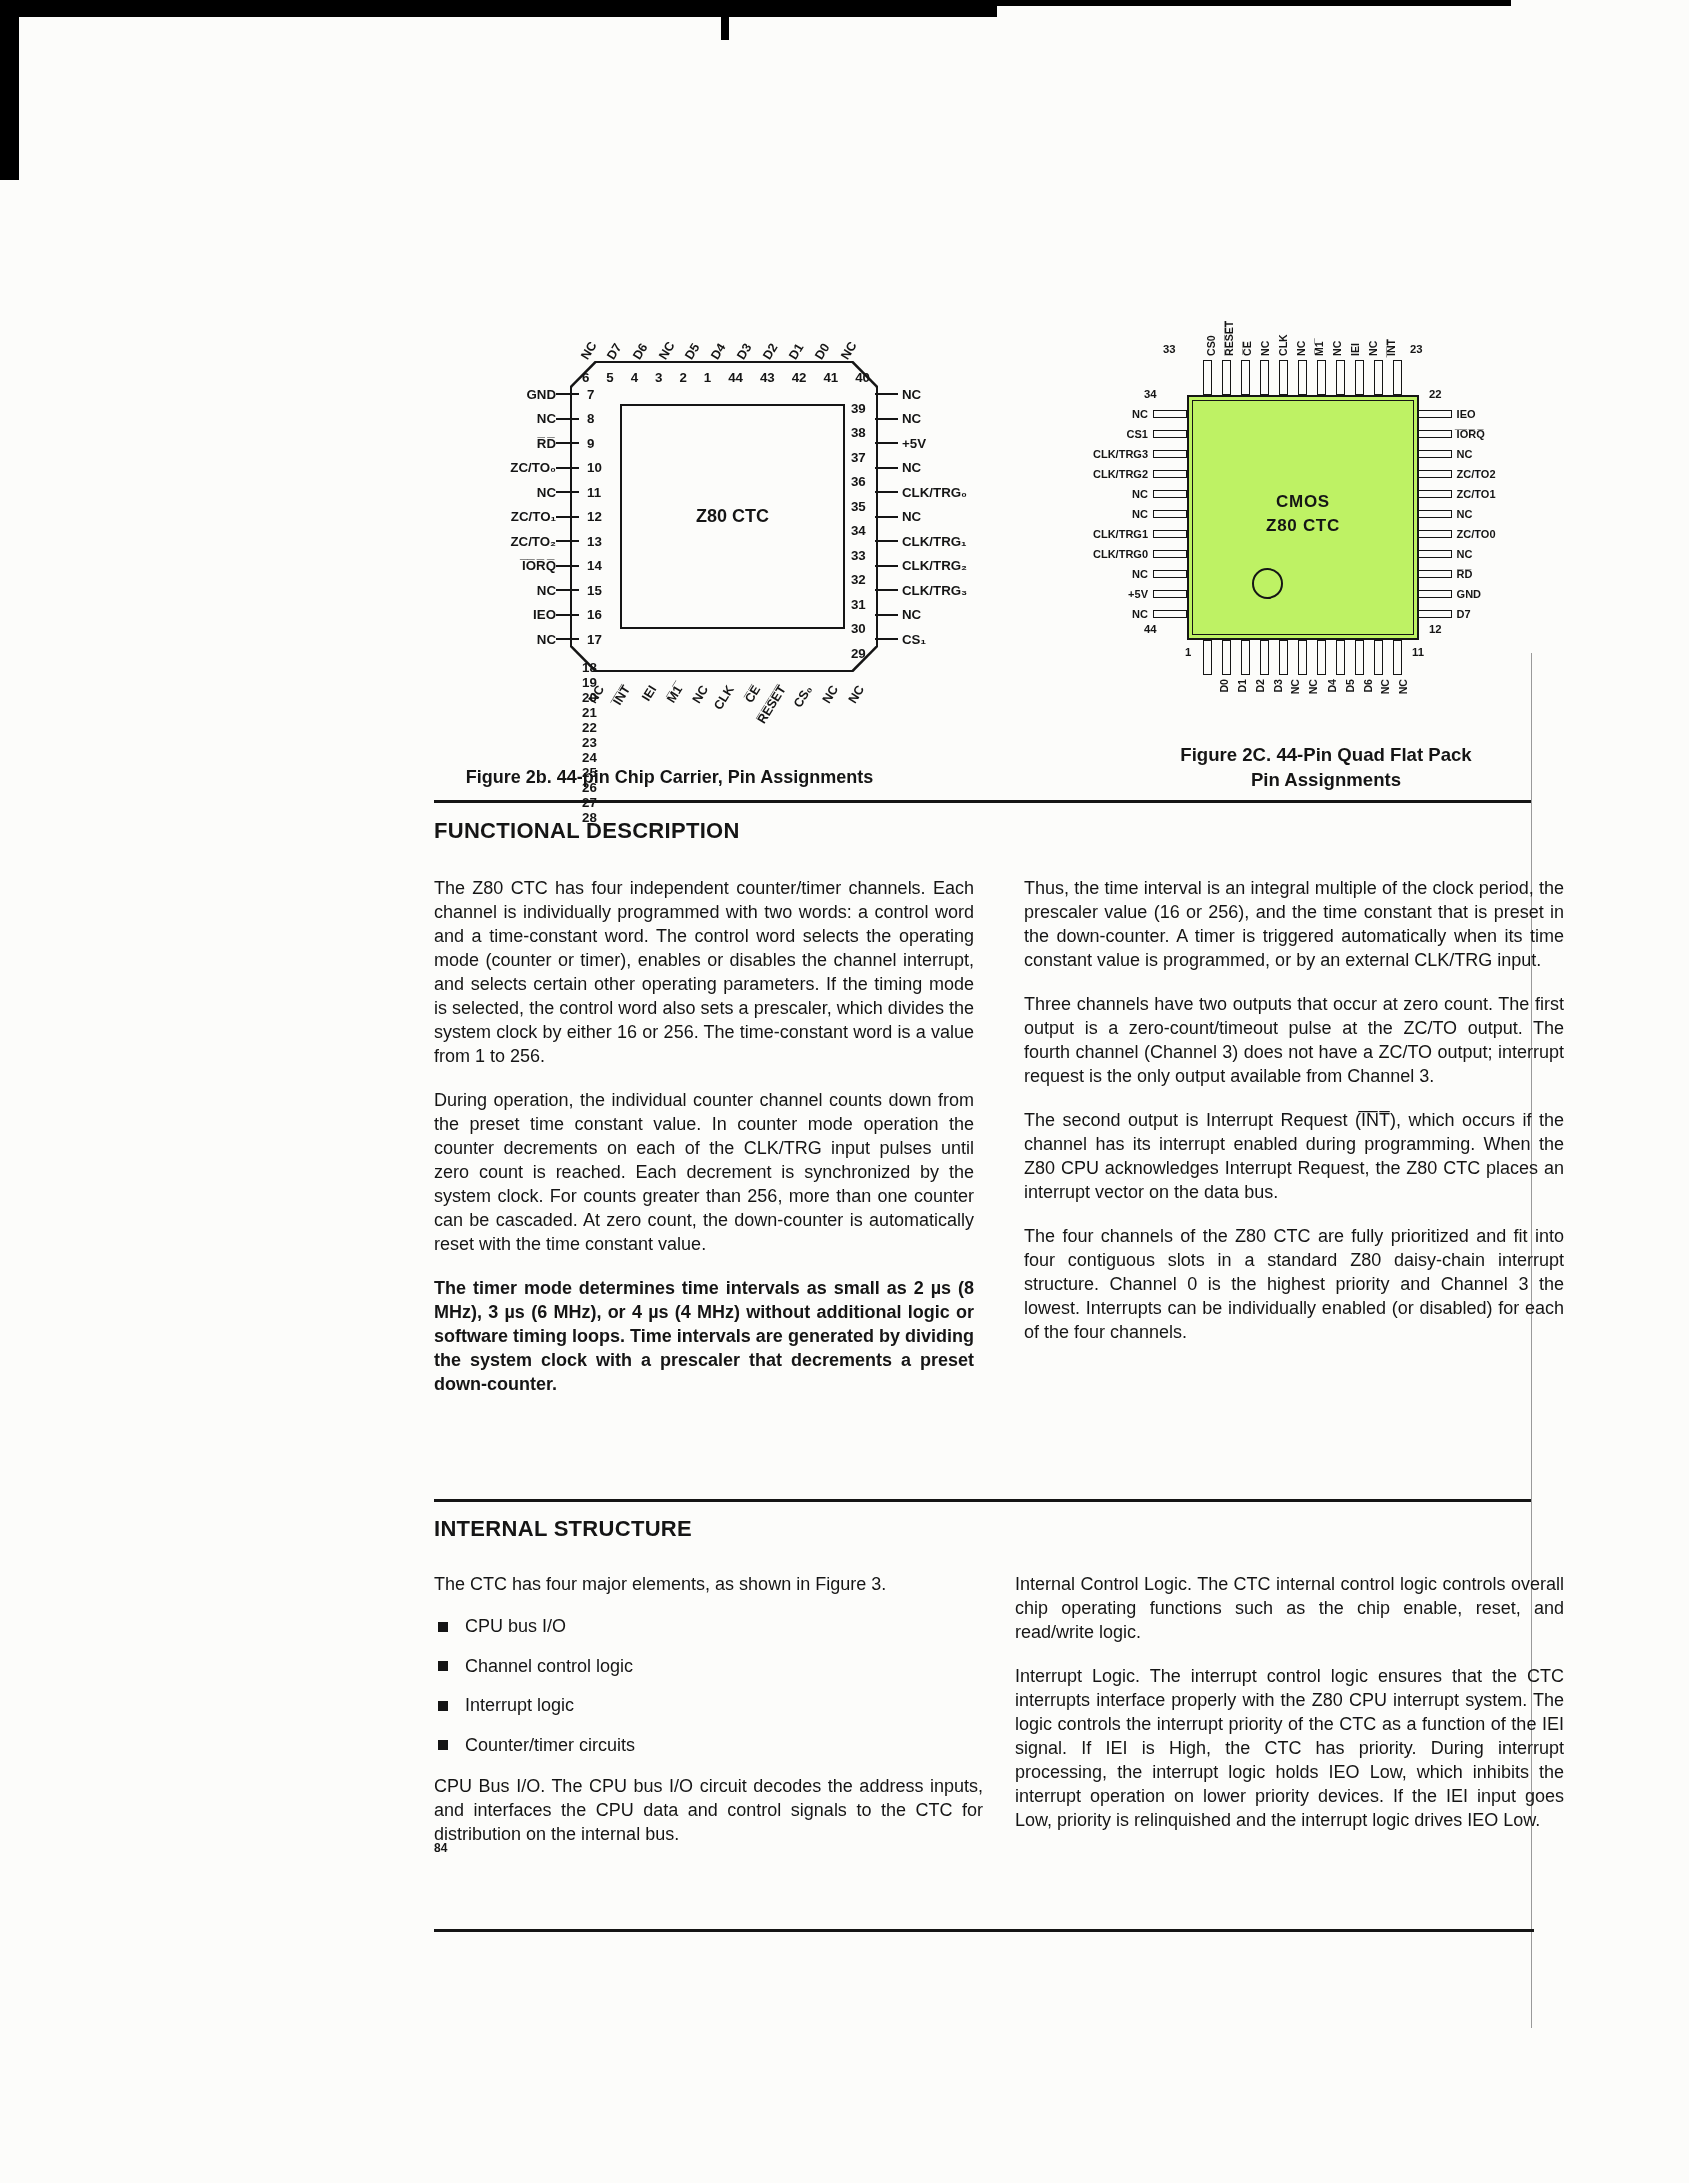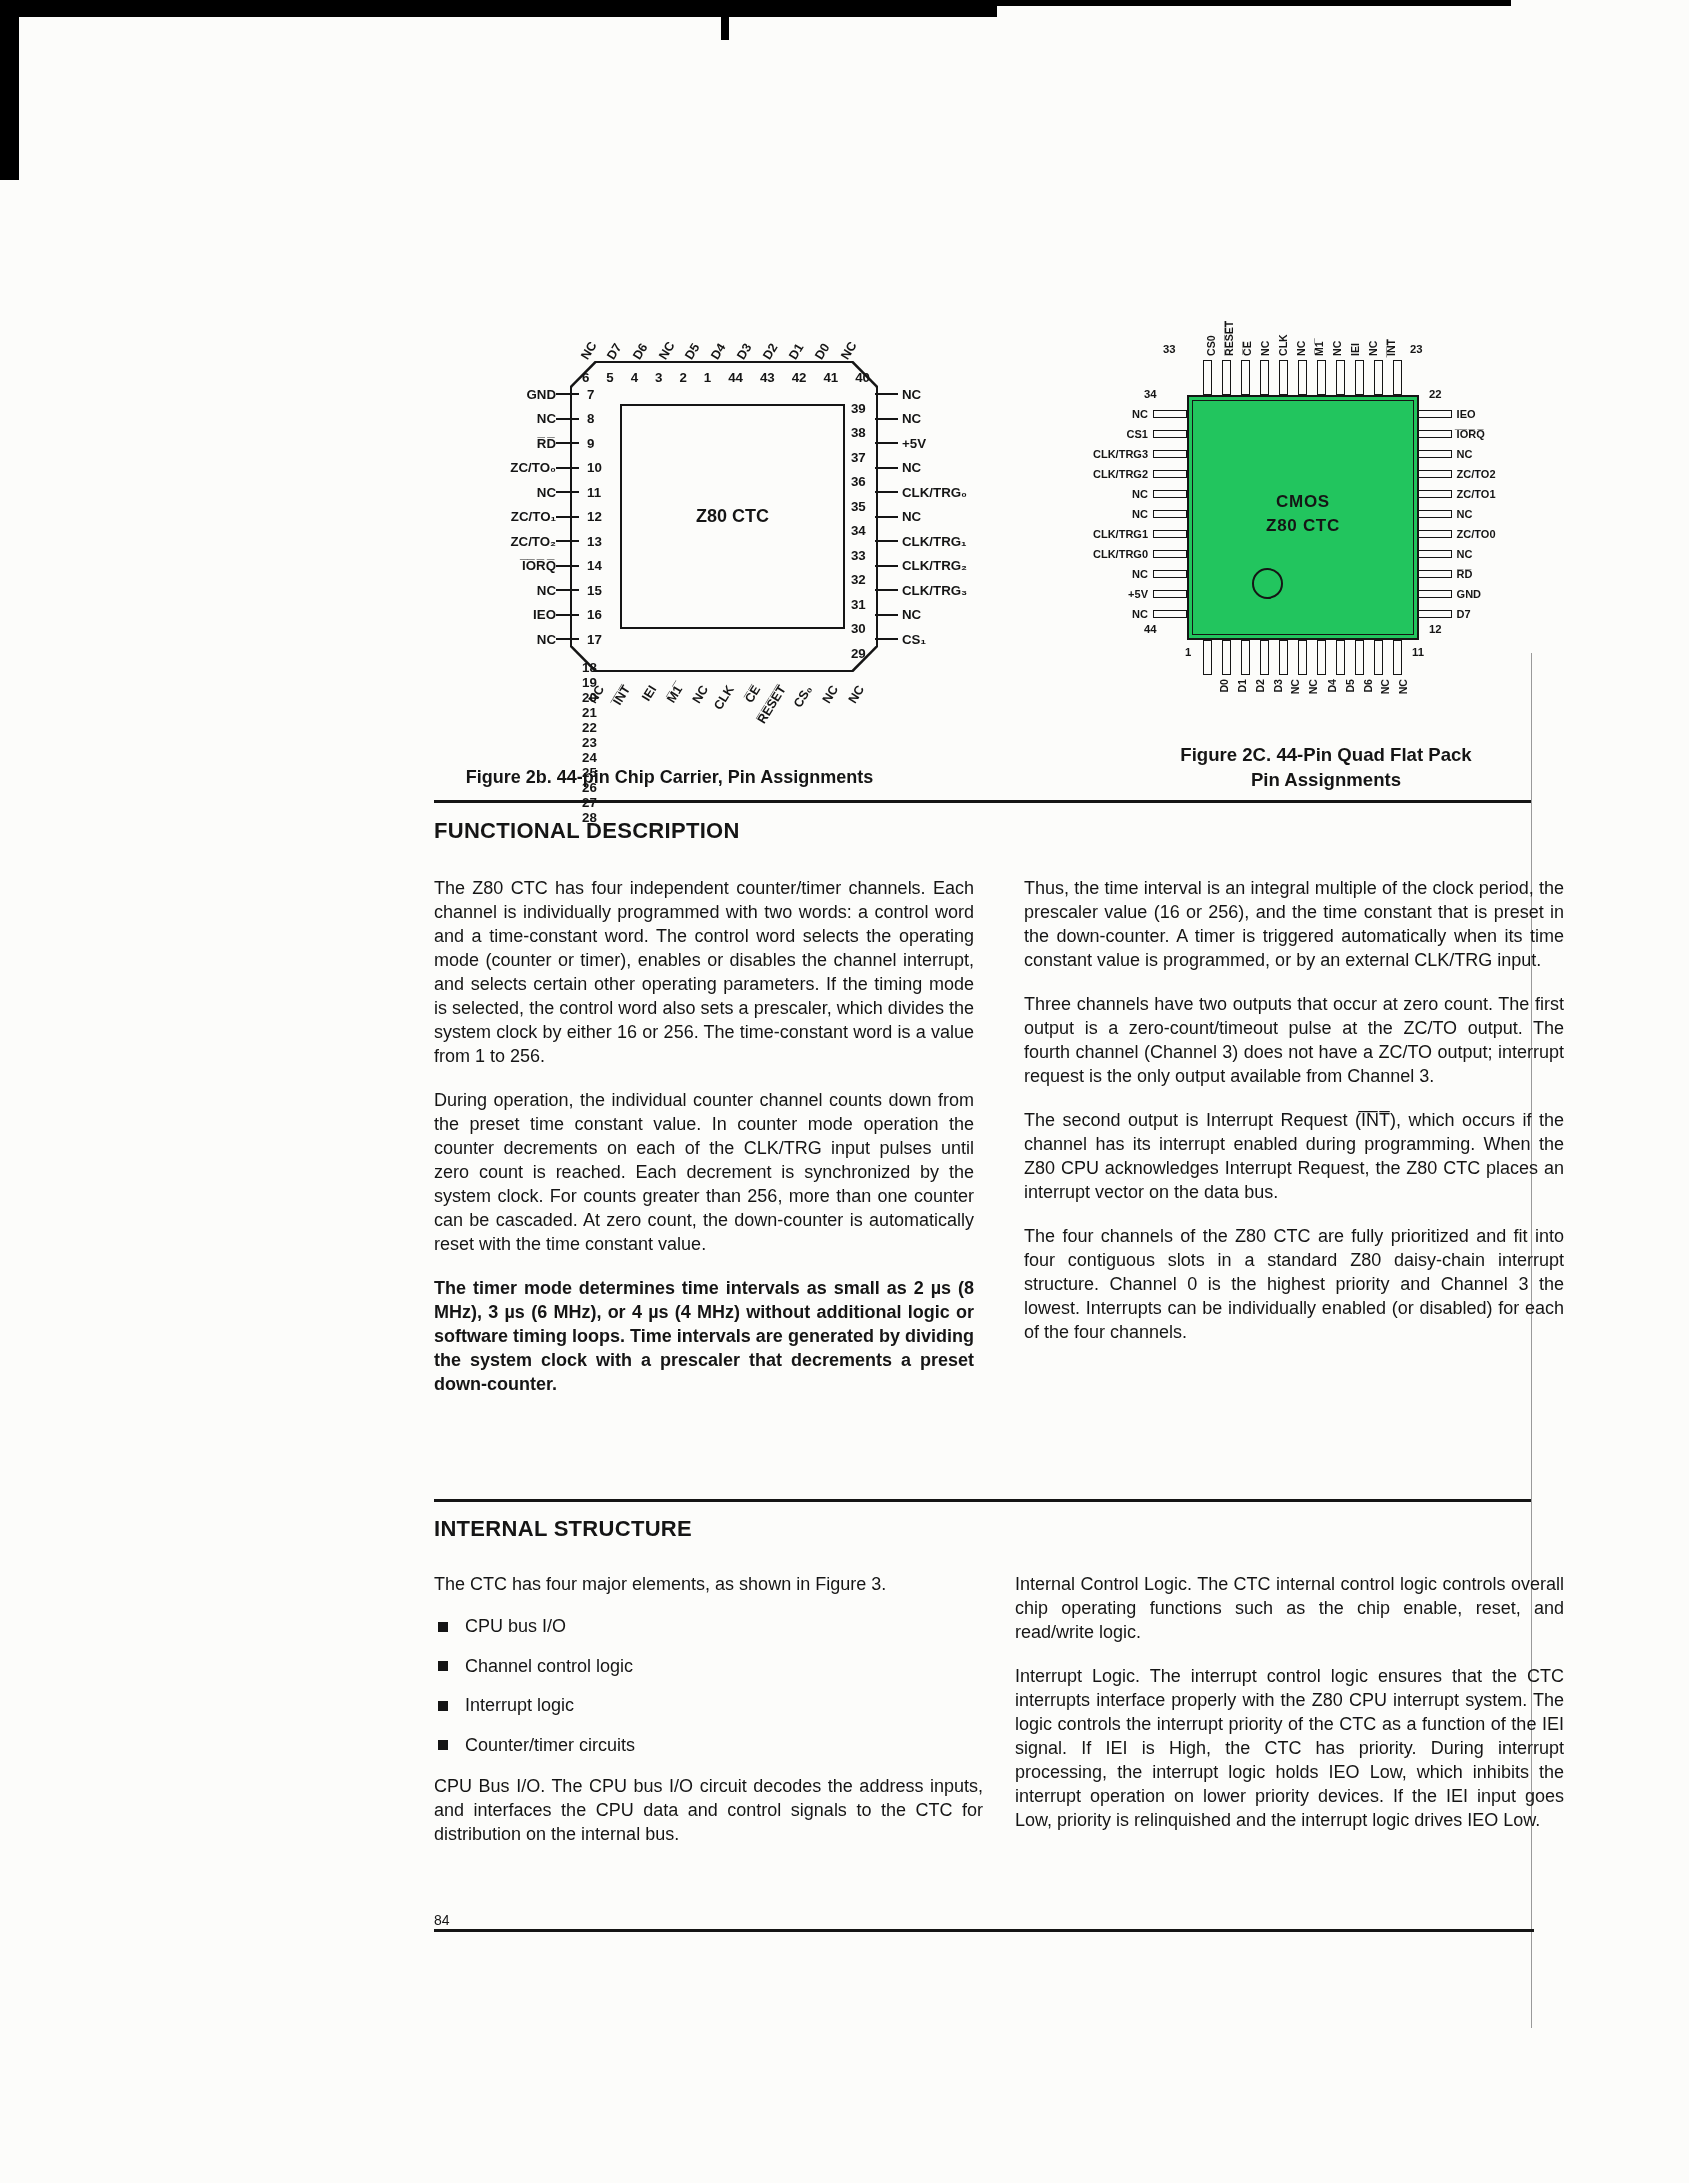--- a/index.html
+++ b/index.html
@@ -26,21 +26,21 @@
   .cols { position:absolute; left:434px; width:1130px; display:flex; gap:50px; }
   .fd-cols { top:876px; }
   .is-cols { top:1572px;gap:32px; }
   .col { flex:1; }
   .col p { margin:0 0 20px 0; font-size:18px; line-height:24px; text-align:justify; }
   .boldp { font-weight:700; }
   .col p b { font-weight:400; }
   .bullets { margin:4px 0 11px 0; }
   .bullet-row { display:flex; align-items:center; margin:0 0 18.6px 4px; font-size:18px; }
   .sq { width:10px; height:10px; background:#151515; margin-right:17px; flex:none; }
-  .page-num { position:absolute; left:434px; top:1912px; font-size:14px; font-weight:400; }
+  .page-num { position:absolute; left:434px; top:1841px; font-size:12px; font-weight:700; }
 
   
   .fig2b { position:absolute; left:252px; top:285px; width:782px; height:523px; font-weight:700; }
   .plcc-oct { position:absolute; left:318px; top:76px; width:308px; height:311px; background:#151515;
     clip-path: polygon(8% 0, 92% 0, 100% 8%, 100% 92%, 92% 100%, 8% 100%, 0 92%, 0 8%); }
   .plcc-oct-in { position:absolute; inset:2px; background:#fcfcfa;
     clip-path: polygon(8% 0, 92% 0, 100% 8%, 100% 92%, 92% 100%, 8% 100%, 0 92%, 0 8%); }
   .plcc-chip { position:absolute; left:368px; top:119px; width:225px; height:225px; border:2px solid #151515;
     display:flex; align-items:center; justify-content:center; font-size:18px; }
   .plcc-top-nums, .plcc-bot-nums { position:absolute; left:330px; width:288px; display:flex;
@@ -59,21 +59,21 @@
   .plcc-lrow, .plcc-rrow { display:flex; align-items:center; height:24.5px; font-size:13.3px; }
   .plab-l { width:152px; text-align:right; white-space:nowrap; }
   .ptick  { width:23px; height:0; border-top:2px solid #151515; flex:none; }
   .pnum-l { width:46px; padding-left:8px; }
   .pnum-r { width:43px; text-align:right; padding-right:9.3px;margin-top:28px; }
   .plab-r { padding-left:4px; white-space:nowrap; }
   .fig2b-caption { position:absolute; left:106px; top:482px; width:623px; text-align:center; font-size:18px; }
 
   
   .fig2c { position:absolute; left:1054px; top:278px; width:596px; height:537px; font-weight:700; }
-  .qfp-body { position:absolute; left:133px; top:117px; width:232px; height:245px; border:2.7px solid #151515; background:#22c55e; }
+  .qfp-body { position:absolute; left:133px; top:117px; width:232px; height:245px; border:2.7px solid #151515; background:#bef264; }
   .qfp-body-in { position:absolute; inset:3.3px; border:1.3px solid #151515; }
   .qfp-center { position:absolute; left:0; right:0; top:93px; text-align:center; font-size:17px; line-height:24px; letter-spacing:0.7px; }
   .qfp-circle { position:absolute; left:63px; top:171px; width:30.5px; height:30.5px; border:2px solid #151515; border-radius:50%; }
   .qfp-left  { position:absolute; left:16.6px;  top:126px; width:116px; }
   .qfp-right { position:absolute; left:364px; top:126px; width:119px; }
   .qfp-lrow, .qfp-rrow { display:flex; align-items:center; height:20px; }
   .qfp-llab { flex:1; text-align:right; padding-right:4.6px; font-size:11px; white-space:nowrap; }
   .qfp-rlab { padding-left:4.6px; font-size:11px; white-space:nowrap; }
   .qfp-pinh { width:34px; height:8.6px; border:1.7px solid #151515; flex:none; background:#fcfcfa; }
   .qfp-top-pins { position:absolute; left:149px; top:82px; width:199px; height:35px; display:flex; justify-content:space-between; }

